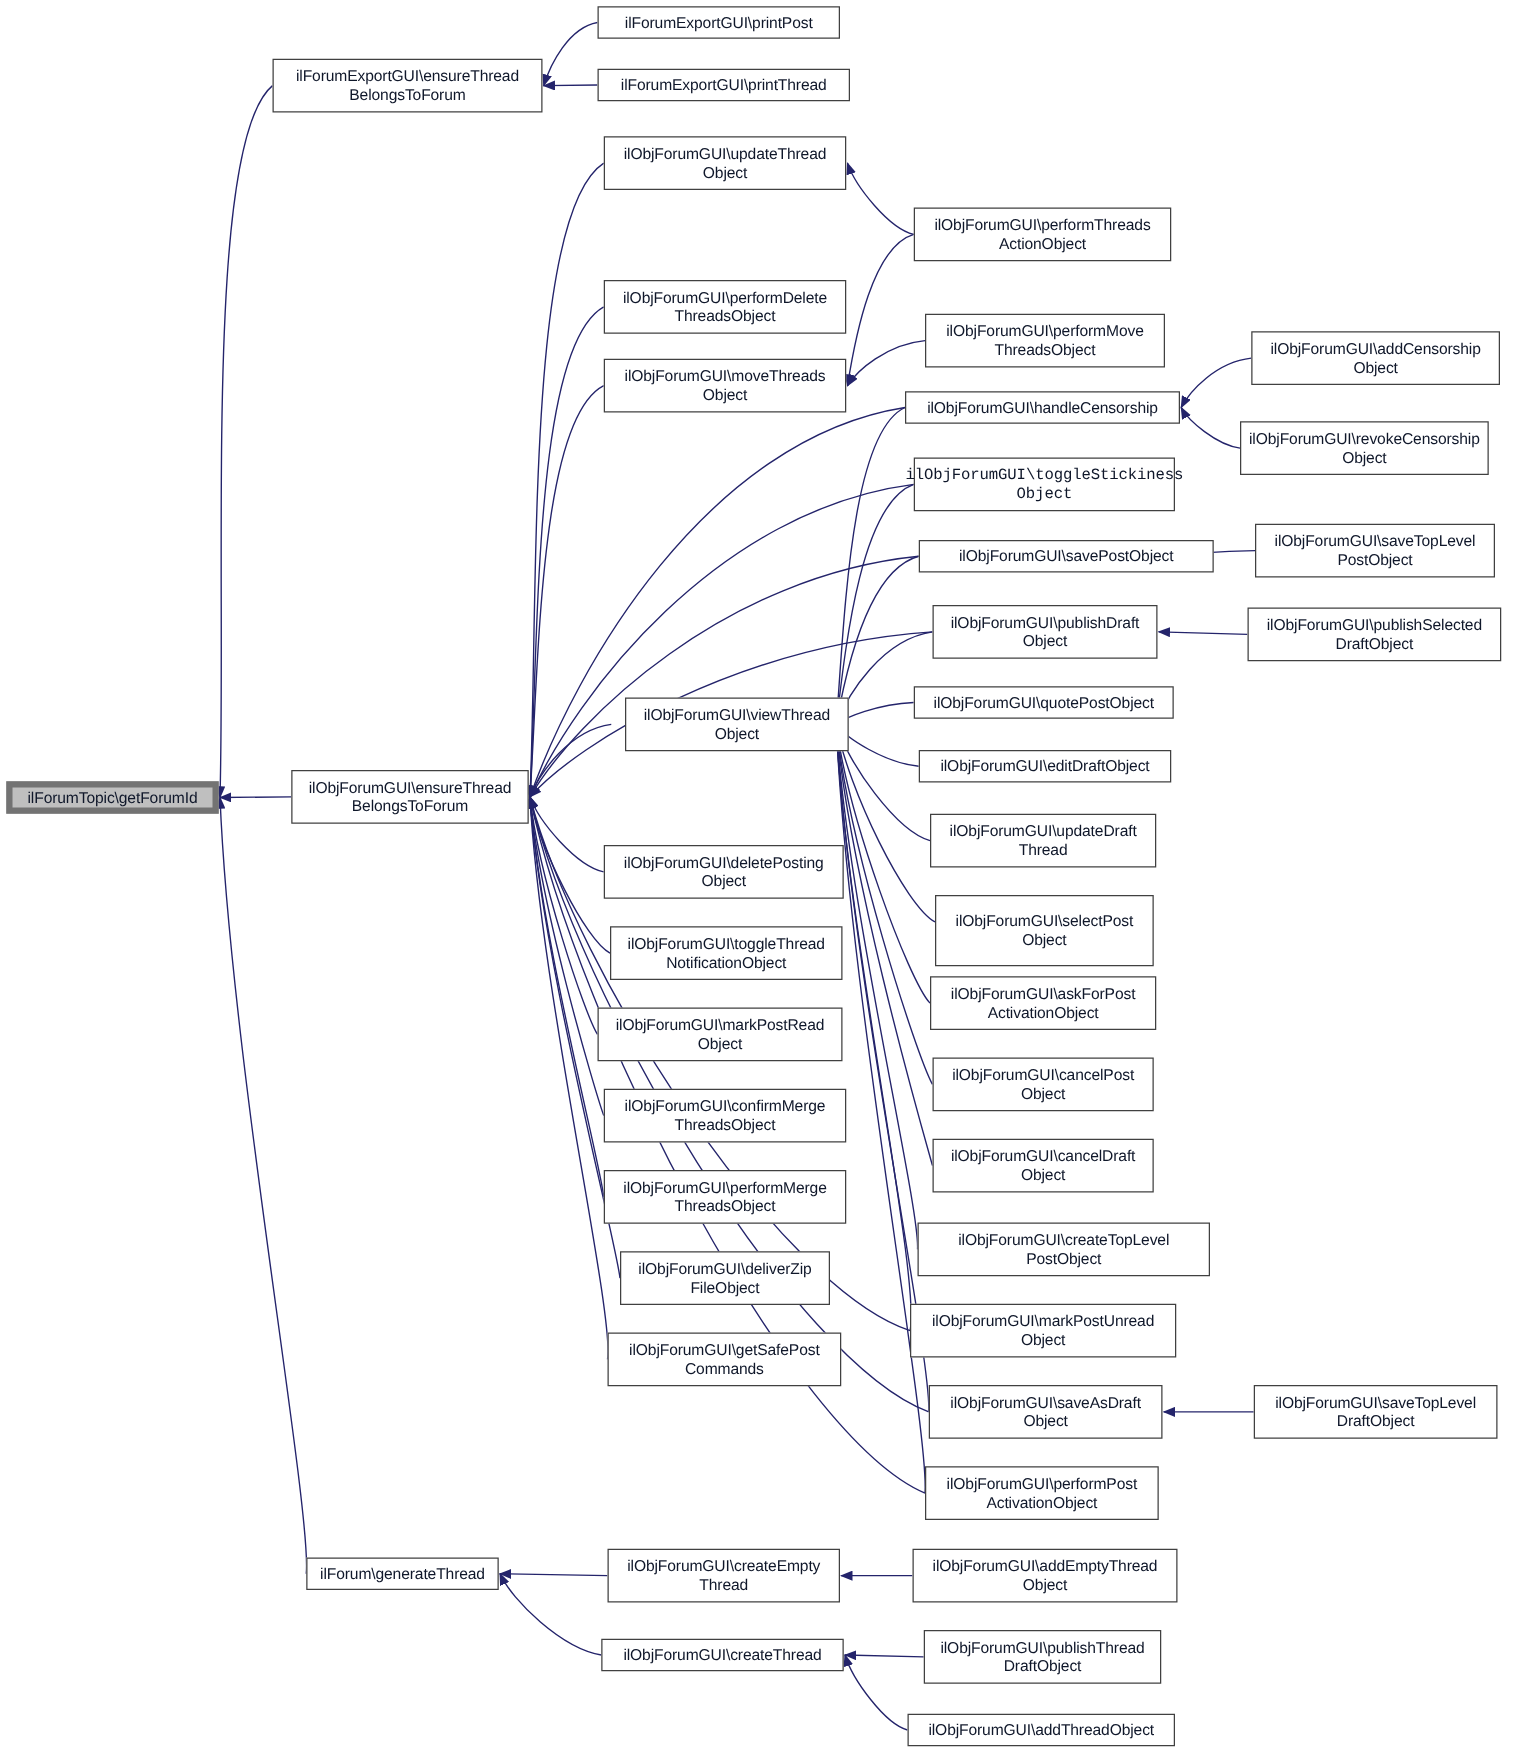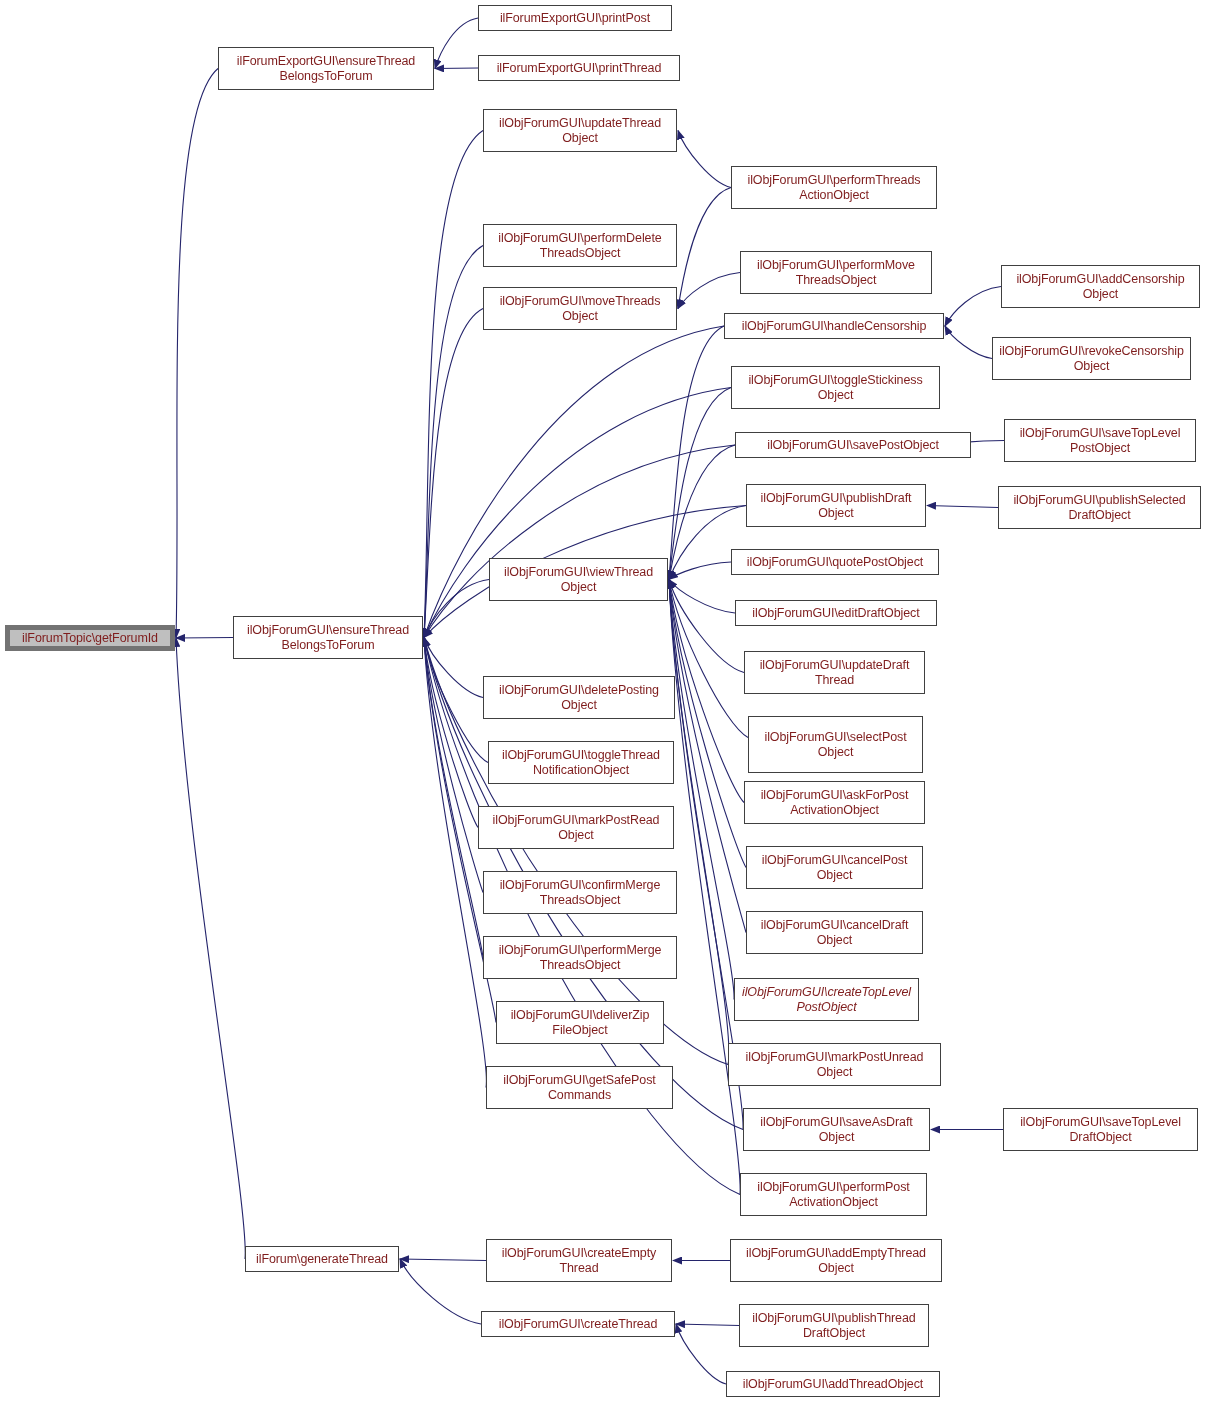--- a/index.html
+++ b/index.html
@@ -22,21 +22,21 @@
     top: 0;
     width: 1216px;
     height: 1403px;
     pointer-events: none;
   }
   .node {
     position: absolute;
     box-sizing: border-box;
     border: 1px solid #404040;
     background: #ffffff;
-    color: #7f1d1d;
+    color: #0f172a;
     font-size: 12.5px;
     line-height: 15px;
     text-align: center;
     display: flex;
     align-items: center;
     justify-content: center;
     padding: 2px 3px;
     white-space: pre-line;
     letter-spacing: -0.1px;
   }
@@ -125,30 +125,30 @@
 ThreadsObject</div>
       <div class="node" style="left: 740px; top: 251px; width: 192px; height: 43px;">ilObjForumGUI\performMove
 ThreadsObject</div>
       <div class="node" style="left: 483px; top: 287px; width: 194px; height: 43px;">ilObjForumGUI\moveThreads
 Object</div>
       <div class="node" style="left: 1001px; top: 265px; width: 199px; height: 43px;">ilObjForumGUI\addCensorship
 Object</div>
       <div class="node" style="left: 724px; top: 313px; width: 220px; height: 26px;">ilObjForumGUI\handleCensorship</div>
       <div class="node" style="left: 992px; top: 337px; width: 199px; height: 43px;">ilObjForumGUI\revokeCensorship
 Object</div>
-      <div class="node" style="left: 731px; top: 366px; width: 209px; height: 43px;">ilObjForumGUI\toggleStickiness
+      <div class="node" style="left: 731px; top: 366px; width: 209px; height: 43px; font-family: Liberation Mono, monospace;">ilObjForumGUI\toggleStickiness
 Object</div>
       <div class="node" style="left: 735px; top: 432px; width: 236px; height: 26px;">ilObjForumGUI\savePostObject</div>
       <div class="node" style="left: 1004px; top: 419px; width: 192px; height: 43px;">ilObjForumGUI\saveTopLevel
 PostObject</div>
       <div class="node" style="left: 746px; top: 484px; width: 180px; height: 43px;">ilObjForumGUI\publishDraft
 Object</div>
       <div class="node" style="left: 998px; top: 486px; width: 203px; height: 43px;">ilObjForumGUI\publishSelected
 DraftObject</div>
-      <div class="node" style="left: 489px; top: 558px; width: 179px; height: 43px;">ilObjForumGUI\viewThread
+      <div class="node" style="left: 500px; top: 558px; width: 179px; height: 43px;">ilObjForumGUI\viewThread
 Object</div>
       <div class="node" style="left: 731px; top: 549px; width: 208px; height: 26px;">ilObjForumGUI\quotePostObject</div>
       <div class="node" style="left: 735px; top: 600px; width: 202px; height: 26px;">ilObjForumGUI\editDraftObject</div>
       <div class="node" style="left: 744px; top: 651px; width: 181px; height: 43px;">ilObjForumGUI\updateDraft
 Thread</div>
       <div class="node" style="left: 483px; top: 676px; width: 192px; height: 43px;">ilObjForumGUI\deletePosting
 Object</div>
       <div class="node" style="left: 748px; top: 716px; width: 175px; height: 57px;">ilObjForumGUI\selectPost
 Object</div>
       <div class="node" style="left: 488px; top: 741px; width: 186px; height: 43px;">ilObjForumGUI\toggleThread
@@ -158,21 +158,21 @@
       <div class="node" style="left: 478px; top: 806px; width: 196px; height: 43px;">ilObjForumGUI\markPostRead
 Object</div>
       <div class="node" style="left: 746px; top: 846px; width: 177px; height: 43px;">ilObjForumGUI\cancelPost
 Object</div>
       <div class="node" style="left: 483px; top: 871px; width: 194px; height: 43px;">ilObjForumGUI\confirmMerge
 ThreadsObject</div>
       <div class="node" style="left: 746px; top: 911px; width: 177px; height: 43px;">ilObjForumGUI\cancelDraft
 Object</div>
       <div class="node" style="left: 483px; top: 936px; width: 194px; height: 43px;">ilObjForumGUI\performMerge
 ThreadsObject</div>
-      <div class="node" style="left: 734px; top: 978px; width: 185px; height: 43px; font-style: italic;">ilObjForumGUI\createTopLevel
+      <div class="node" style="left: 734px; top: 978px; width: 234px; height: 43px;">ilObjForumGUI\createTopLevel
 PostObject</div>
       <div class="node" style="left: 496px; top: 1001px; width: 168px; height: 43px;">ilObjForumGUI\deliverZip
 FileObject</div>
       <div class="node" style="left: 728px; top: 1043px; width: 213px; height: 43px;">ilObjForumGUI\markPostUnread
 Object</div>
       <div class="node" style="left: 486px; top: 1066px; width: 187px; height: 43px;">ilObjForumGUI\getSafePost
 Commands</div>
       <div class="node" style="left: 743px; top: 1108px; width: 187px; height: 43px;">ilObjForumGUI\saveAsDraft
 Object</div>
       <div class="node" style="left: 1003px; top: 1108px; width: 195px; height: 43px;">ilObjForumGUI\saveTopLevel

